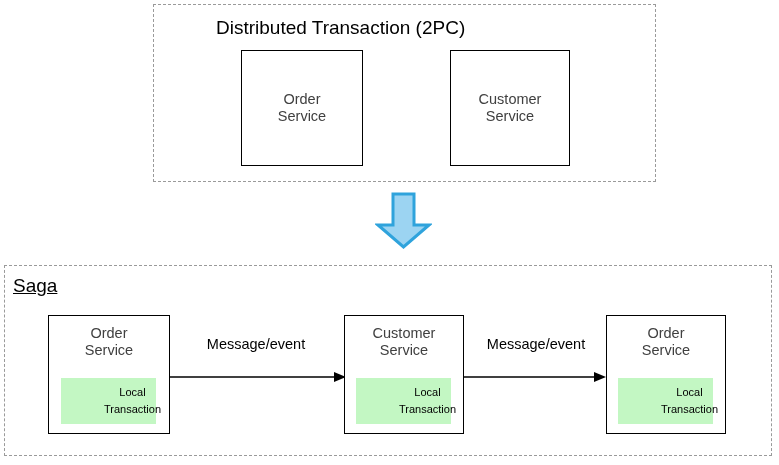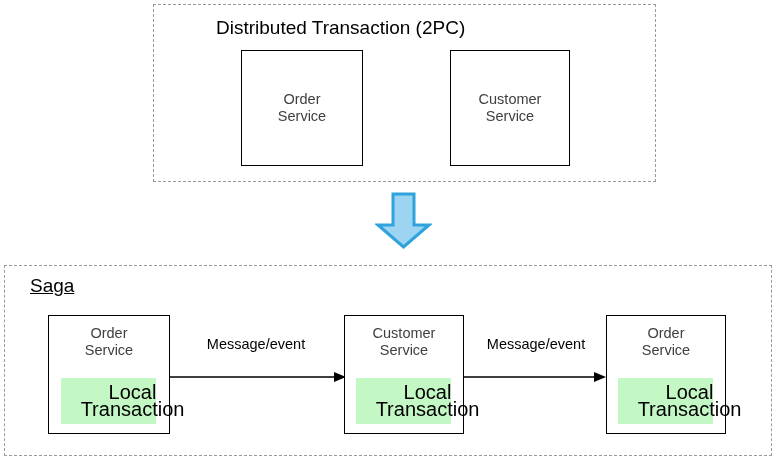--- a/index.html
+++ b/index.html
@@ -57,21 +57,21 @@
   }
 
   
   .local-tx {
     position: absolute;
     background: #c3f7c3;
     display: flex;
     align-items: center;
     justify-content: center;
     text-align: center;
-    font-size: 20px;
+    font-size: 11px;
     line-height: 17px;
     color: #000000;
     white-space: pre-line;
     box-sizing: border-box;
     padding-left: 48px;
   }
 
   
   .flow-arrow {
     position: absolute;
@@ -109,21 +109,21 @@
 Service</div>
 
   <div class="big-arrow" style="left:375px; top:192px; width:57px; height:57px;">
     <svg width="57" height="57" viewBox="0 0 57 57" xmlns="http://www.w3.org/2000/svg">
       <polygon points="18,2 39,2 39,33 54,33 28.5,55 3,33 18,33" fill="#9cd4f2" stroke="#2fa3dc" stroke-width="3" stroke-linejoin="miter"></polygon>
     </svg>
   </div>
 
   <div class="group" style="left:4px; top:265px; width:768px; height:191px;"></div>
 
-  <div class="group-title" style="left:30px; top:275px;text-decoration:underline;">Saga</div>
+  <div class="group-title" style="left:13px; top:275px;text-decoration:underline;">Saga</div>
 
   <div class="svc-box" style="left:48px; top:315px; width:122px; height:119px;"></div>
   <div class="svc-title" style="left:48px; top:325px; width:122px;">Order
 Service</div>
   <div class="local-tx" style="left:61px; top:378px; width:95px; height:46px;">Local
 Transaction</div>
 
   <div class="flow-label" style="left:186px; top:336px; width:140px;">Message/event</div>
   <div class="flow-arrow" style="left:170px; top:369px; width:176px;">
     <svg width="176" height="12" viewBox="0 0 176 12" xmlns="http://www.w3.org/2000/svg">

